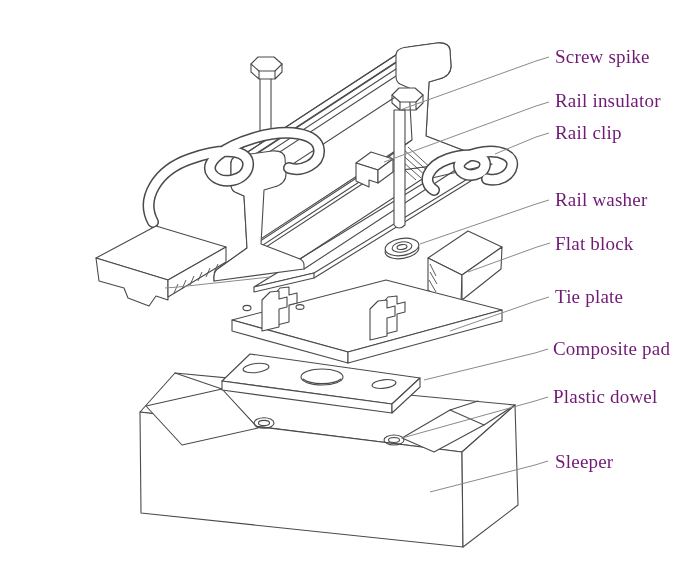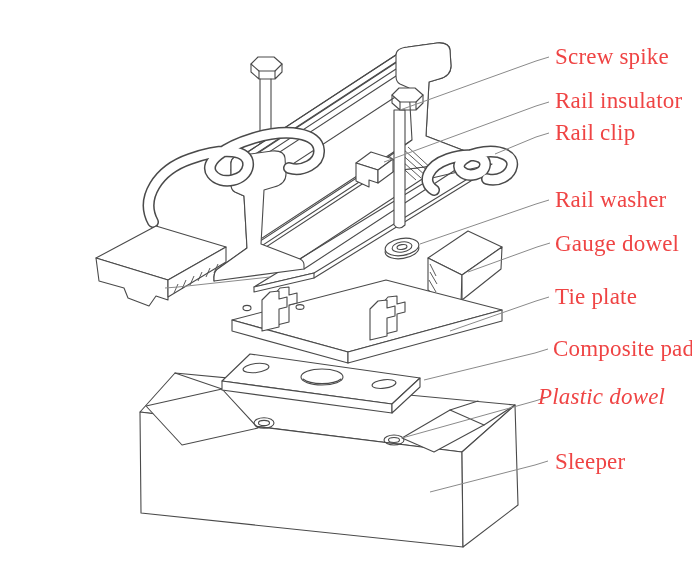--- a/index.html
+++ b/index.html
@@ -8,21 +8,21 @@
     font-family:"Liberation Serif","DejaVu Serif",serif;overflow:hidden;
   }
   svg.diagram{position:absolute;left:0;top:0;}
   .ln{fill:none;stroke:#4a4a4a;stroke-width:1.1;stroke-linejoin:round;stroke-linecap:round;}
   .fw{fill:#ffffff;stroke:#4a4a4a;stroke-width:1.1;stroke-linejoin:round;stroke-linecap:round;}
   .tube-o{fill:none;stroke:#4a4a4a;stroke-width:12;stroke-linecap:round;stroke-linejoin:round;}
   .tube-i{fill:none;stroke:#ffffff;stroke-width:9;stroke-linecap:round;stroke-linejoin:round;}
   .hatch{fill:none;stroke:#4a4a4a;stroke-width:0.9;}
   .lead{fill:none;stroke:#8a8a8a;stroke-width:1;}
   .lbl{
-    position:absolute;font-size:23px;color:#ef4444;white-space:nowrap;
+    position:absolute;font-size:19px;color:#701a75;white-space:nowrap;
     line-height:22px;letter-spacing:0.2px;
   }
 </style>
 </head>
 <body>
 
 <div class="canvas">
 
 <svg class="diagram" width="692" height="576" viewBox="0 0 692 576">
 
@@ -178,19 +178,19 @@
     <path class="lead" d="M548,397 L535,401 L402,438"></path>
     <path class="lead" d="M548,461 L535,465 L430,492"></path>
     <path class="lead" d="M165,288 L178,287 L270,277"></path>
   </g>
 </svg>
 
 <div class="lbl" style="left:555px;top:46px;">Screw spike</div>
 <div class="lbl" style="left:555px;top:90px;">Rail insulator</div>
 <div class="lbl" style="left:555px;top:122px;">Rail clip</div>
 <div class="lbl" style="left:555px;top:189px;">Rail washer</div>
-<div class="lbl" style="left:555px;top:233px;">Gauge dowel</div>
+<div class="lbl" style="left:555px;top:233px;">Flat block</div>
 <div class="lbl" style="left:555px;top:286px;">Tie plate</div>
 <div class="lbl" style="left:553px;top:338px;">Composite pad</div>
-<div class="lbl" style="left:538px;top:386px;font-style:italic;">Plastic dowel</div>
+<div class="lbl" style="left:553px;top:386px;">Plastic dowel</div>
 <div class="lbl" style="left:555px;top:451px;">Sleeper</div>
 
 </div>
 
 </body></html>

